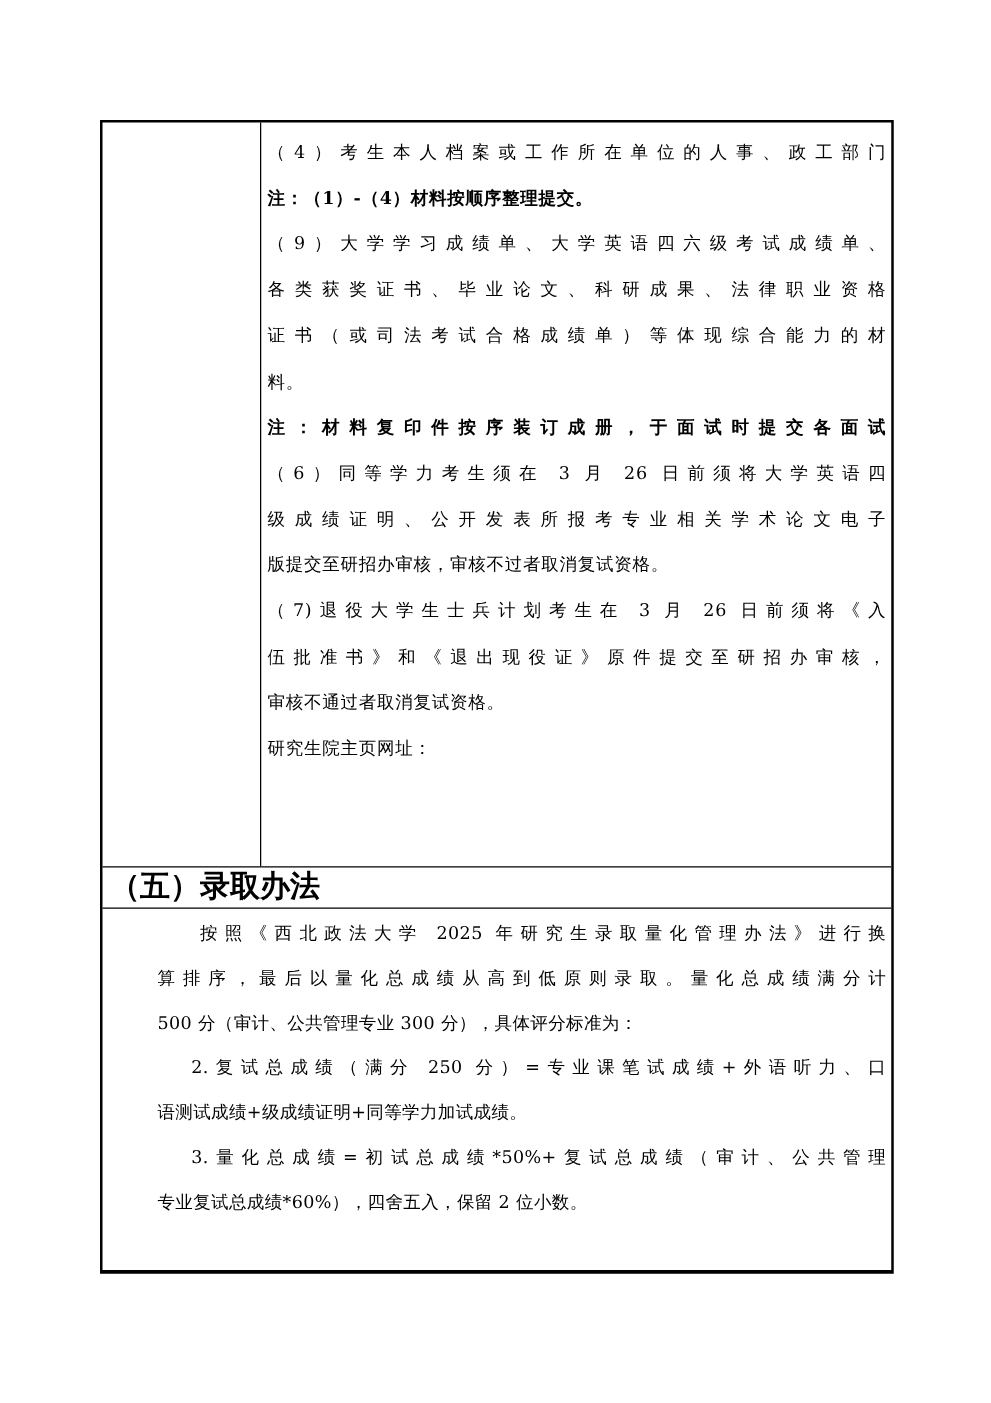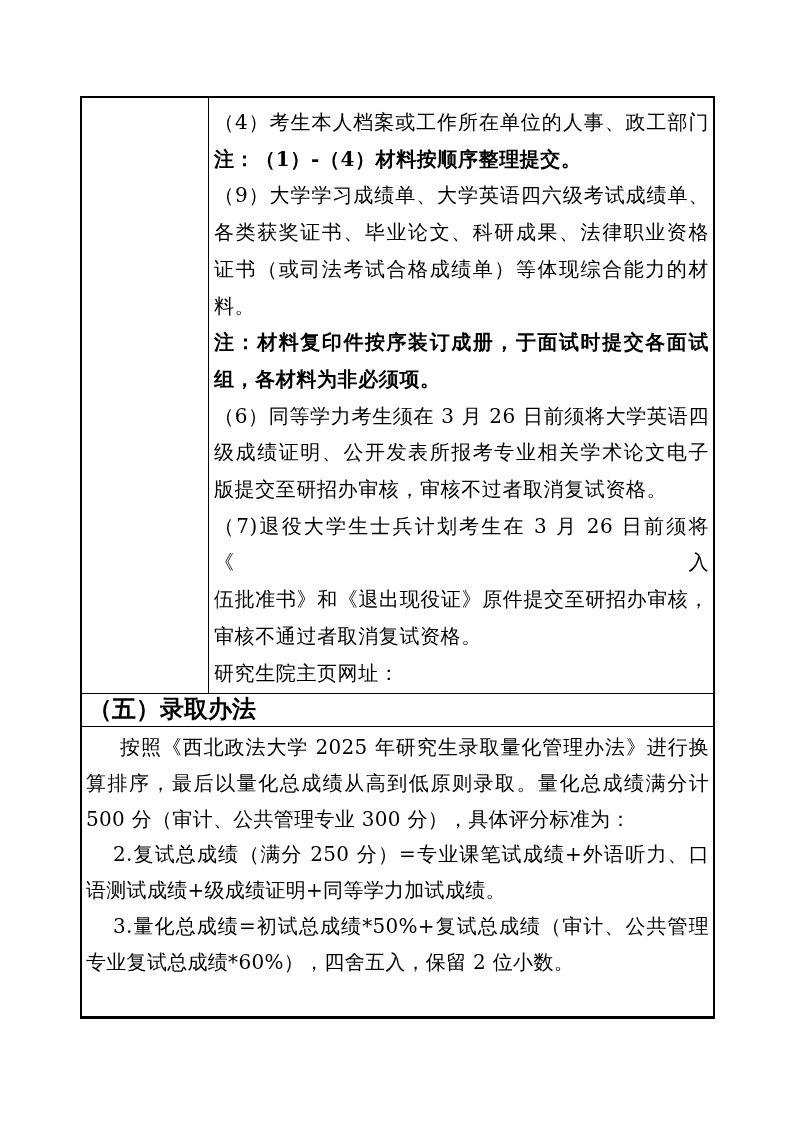--- a/index.html
+++ b/index.html
@@ -31,27 +31,27 @@
     padding-left:6px;
     overflow:hidden;
   }
   .row-admission{
     border-top:1px solid #000;
     height:290px;
     padding:3px 4px 0 4px;
     overflow:hidden;
   }
   .line{
-    font-size:20px;
+    font-size:14px;
     line-height:36.7px;
     letter-spacing:0.6px;
     text-align:justify;
     white-space:nowrap;
   }
-  .row-admission .line{line-height:35.8px;letter-spacing:0.3px;}
+  .row-admission .line{line-height:35.8px;letter-spacing:0.3px;margin-left:40px;}
   .line.fill{white-space:normal;text-align-last:justify;}
   .line.b{font-weight:bold;}
   .line.ind1{text-indent:34px;}
   .line.ind2{text-indent:27px;}
 </style>
 </head>
 <body>
 
 <div class="page">
   <div class="doc-table">
@@ -59,21 +59,20 @@
     <div class="row row-materials">
       <div class="cell cell-left"></div>
       <div class="cell cell-right">
           <div class="line fill">（4）考生本人档案或工作所在单位的人事、政工部门</div>
           <div class="line b">注：（1）-（4）材料按顺序整理提交。</div>
           <div class="line fill">（9）大学学习成绩单、大学英语四六级考试成绩单、</div>
           <div class="line fill">各类获奖证书、毕业论文、科研成果、法律职业资格</div>
           <div class="line fill">证书（或司法考试合格成绩单）等体现综合能力的材</div>
           <div class="line">料。</div>
           <div class="line b fill">注：材料复印件按序装订成册，于面试时提交各面试</div>
-          <div class="line b">组，各材料为非必须项。</div>
           <div class="line fill">（6）同等学力考生须在 3 月 26 日前须将大学英语四</div>
           <div class="line fill">级成绩证明、公开发表所报考专业相关学术论文电子</div>
           <div class="line">版提交至研招办审核，审核不过者取消复试资格。</div>
           <div class="line fill">（7)退役大学生士兵计划考生在 3 月 26 日前须将《入</div>
           <div class="line fill">伍批准书》和《退出现役证》原件提交至研招办审核，</div>
           <div class="line">审核不通过者取消复试资格。</div>
           <div class="line">研究生院主页网址：</div>
         </div>
     </div>
 

